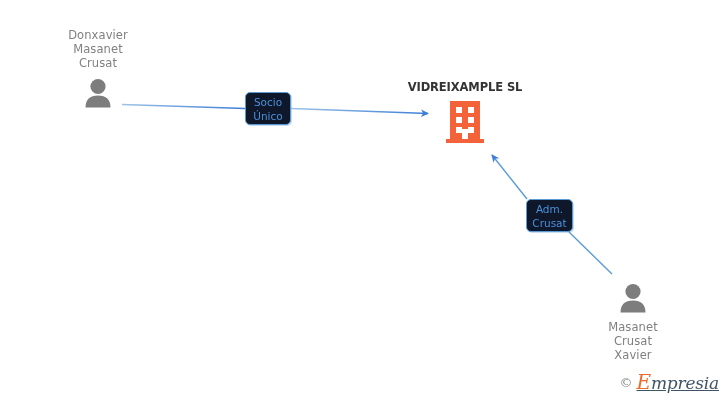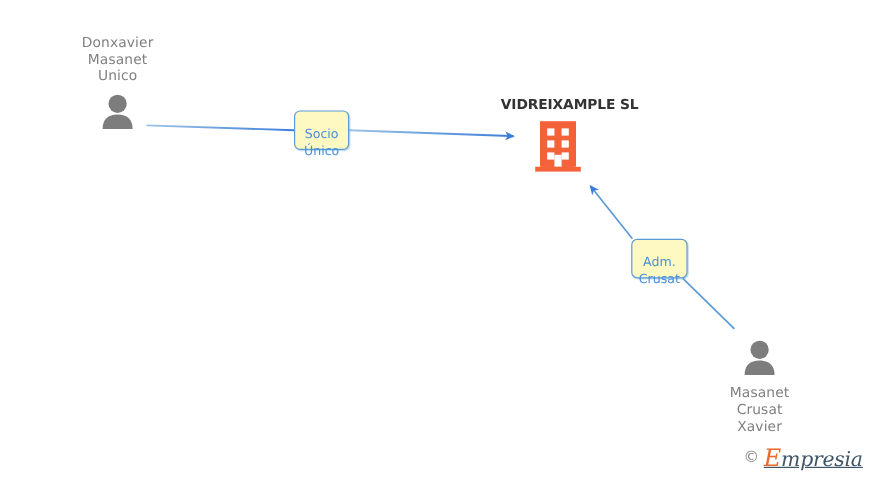--- a/index.html
+++ b/index.html
@@ -58,39 +58,38 @@
     top: 80px;
     width: 134px;
     text-align: center;
   }
   #company-name {
     color: #333333;
     font-size: 11.5px;
     font-weight: bold;
     letter-spacing: -0.1px;
     line-height: 14px;
-    text-align: right;
   }
   #company-icon {
     display: block;
     margin: 5px auto 0 auto;
   }
 
   
   .rel-box {
     position: absolute;
     box-sizing: border-box;
     border: 1px solid #5b9bd5;
     border-radius: 5px;
-    background: #fef9c3;
+    background: #0f172a;
     color: #4a90d9;
     font-size: 10.5px;
     line-height: 14px;
     text-align: center;
-    padding: 12px 4px 2px 4px;
+    padding: 2px 4px 2px 4px;
     white-space: pre-line;
     box-shadow: 1px 1px 0 rgba(91,155,213,0.35);
   }
   #rel-socio-unico {
     left: 245px;
     top: 92px;
     width: 46px;
     height: 33px;
   }
   #rel-adm-unico {
@@ -156,21 +155,21 @@
     <path d="M291,108.5 L428,113.5" stroke="url(#edge1b)" stroke-width="1.6" fill="none" marker-end="url(#arrow-right)"></path>
 
     <path d="M527,199 L492,155" stroke="#5b9bd5" stroke-width="1.4" fill="none" marker-end="url(#arrow-upleft)"></path>
 
     <path d="M612,274 L569,232" stroke="#5b9bd5" stroke-width="1.4" fill="none"></path>
   </svg>
 
   <div class="person-node" id="person-donxavier">
     <div class="person-label">Donxavier
 Masanet
-Unico</div>
+Crusat</div>
     <svg class="person-icon" width="34" height="34" viewBox="0 0 34 34" xmlns="http://www.w3.org/2000/svg">
       <circle cx="17" cy="10.5" r="7.6" fill="#7d7d7d"></circle>
       <path d="M17,19.5 C25.2,19.5 29.5,23.6 29.5,31.5 L4.5,31.5 C4.5,23.6 8.8,19.5 17,19.5 Z" fill="#7d7d7d"></path>
     </svg>
   </div>
 
   <div class="rel-box" id="rel-socio-unico">Socio
 Único</div>
 
   <div id="company-node">

